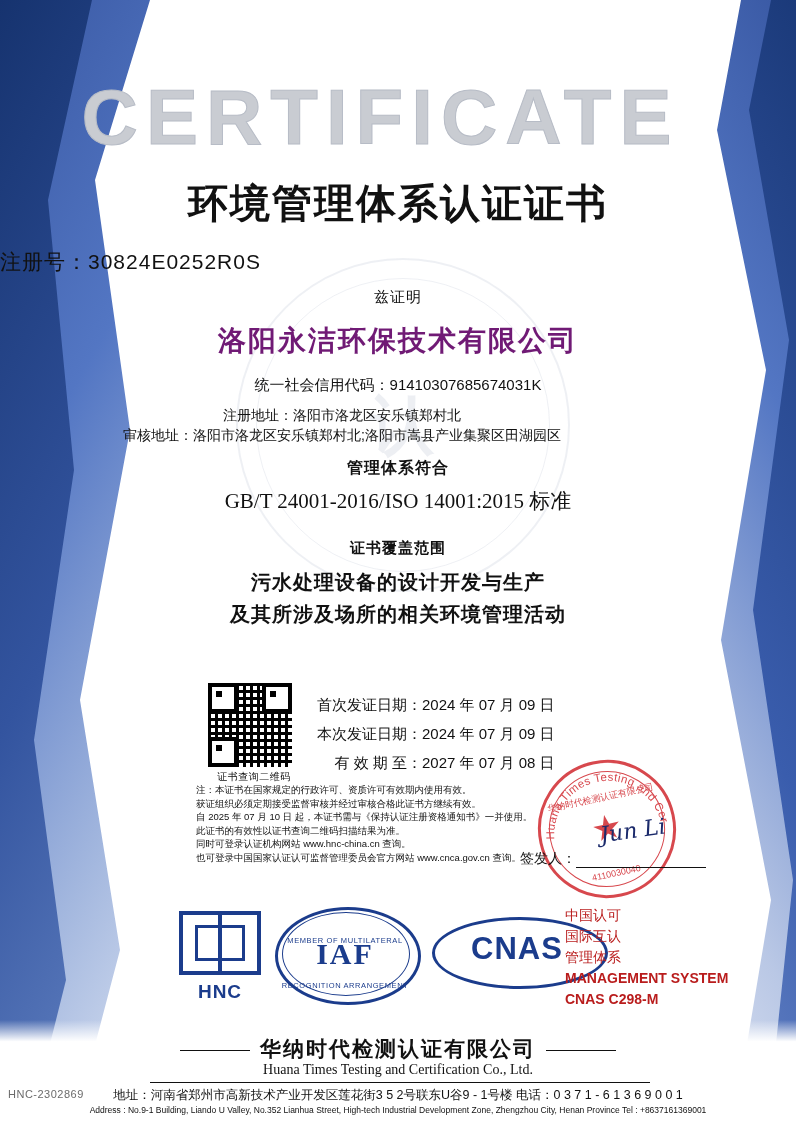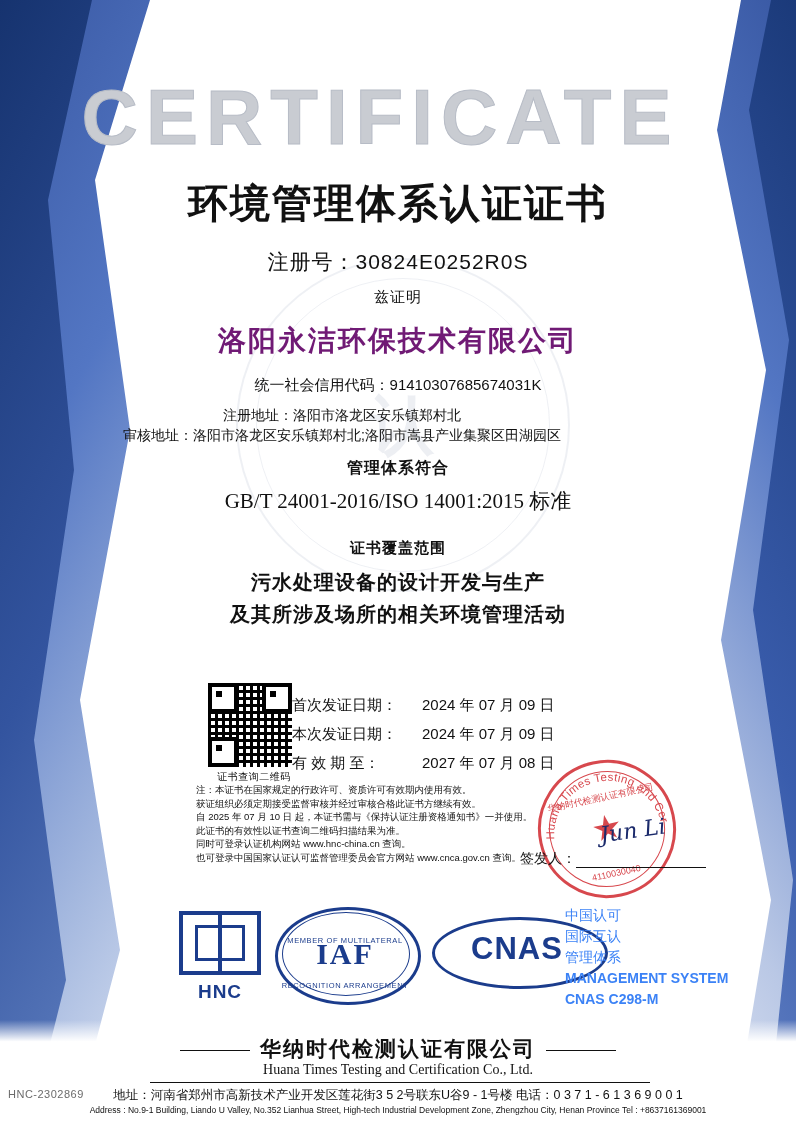--- a/index.html
+++ b/index.html
@@ -75,21 +75,21 @@
   }
 
   
   .content{position:absolute;left:0;top:0;width:796px;height:1140px;}
 
   .title-cn{
     position:absolute;left:0;top:176px;width:796px;text-align:center;
     font-size:40px;font-weight:bold;color:#111;letter-spacing:2px;
   }
   .regno{
-    position:absolute;left:0;top:248px;width:796px;text-align:center;
+    position:absolute;left:0;top:248px;width:796px;text-align:left;
     font-size:21px;color:#111;letter-spacing:1px;
   }
   .hereby{
     position:absolute;left:0;top:288px;width:796px;text-align:center;
     font-size:15px;color:#111;letter-spacing:1px;
   }
   .company{
     position:absolute;left:0;top:322px;width:796px;text-align:center;
     font-size:28px;font-weight:bold;color:#701a75;letter-spacing:2px;
   }
@@ -133,21 +133,21 @@
   }
   .qr .fp{position:absolute;width:22px;height:22px;border:4px solid #000;background:#fff;}
   .qr .fp:after{content:"";position:absolute;left:4px;top:4px;width:6px;height:6px;background:#000;}
   .qr .fp.tl{left:0;top:0;}
   .qr .fp.tr{right:0;top:0;}
   .qr .fp.bl{left:0;bottom:0;}
   .qr-cap{margin-top:3px;font-size:10px;color:#111;text-align:center;letter-spacing:.5px;}
 
   
   .dates{position:absolute;left:292px;top:690px;font-size:15px;color:#111;line-height:29px;}
-  .dates .lbl{display:inline-block;width:130px;}
+  .dates .lbl{display:inline-block;width:130px;text-align:right;}
   .dates .val{display:inline-block;}
 
   
   .notes{
     position:absolute;left:196px;top:783px;width:380px;
     font-size:9.5px;color:#111;line-height:13.5px;
   }
 
   
   .sign{
@@ -221,21 +221,21 @@
 
   .cnas{position:absolute;left:432px;top:12px;width:170px;}
   .cnas .ellipse{
     position:absolute;left:0;top:0;width:170px;height:66px;border:3px solid #1b3c8c;border-radius:50%;
   }
   .cnas .word{
     position:absolute;left:0;top:14px;width:170px;text-align:center;
     font-size:31px;font-weight:bold;color:#1b3c8c;letter-spacing:1px;
   }
   .cnas-text{
-    position:absolute;left:565px;top:905px;font-size:14px;color:#3b82f6;line-height:21px;
+    position:absolute;left:565px;top:905px;font-size:14px;color:#b91c1c;line-height:21px;
   }
   .cnas-text .en{font-size:14px;font-weight:bold;}
 
   
   .footer-cn{
     position:absolute;left:0;top:1035px;width:796px;text-align:center;
     font-size:21px;font-weight:bold;color:#111;letter-spacing:2px;
   }
   .footer-cn .dash-l,.footer-cn .dash-r{
     display:inline-block;width:70px;border-top:1px solid #111;vertical-align:middle;margin:0 10px;

